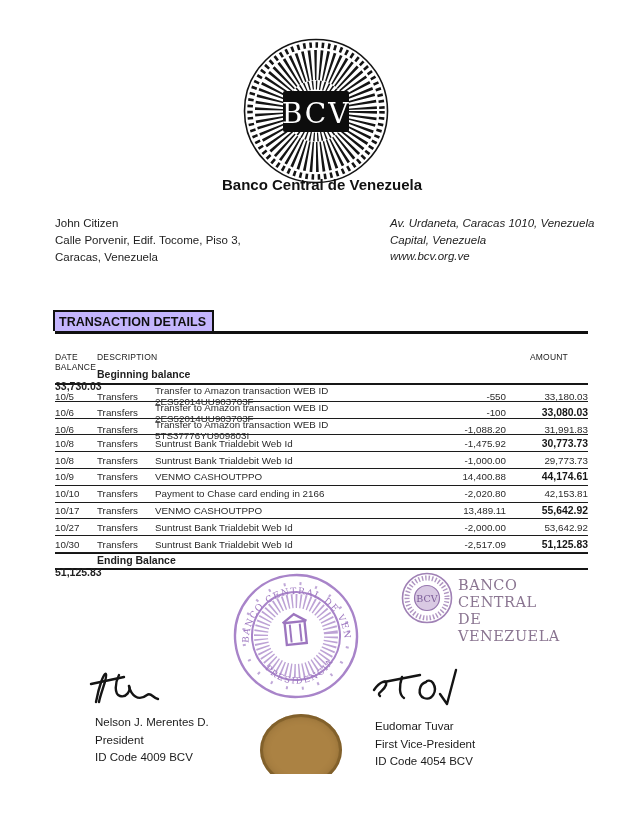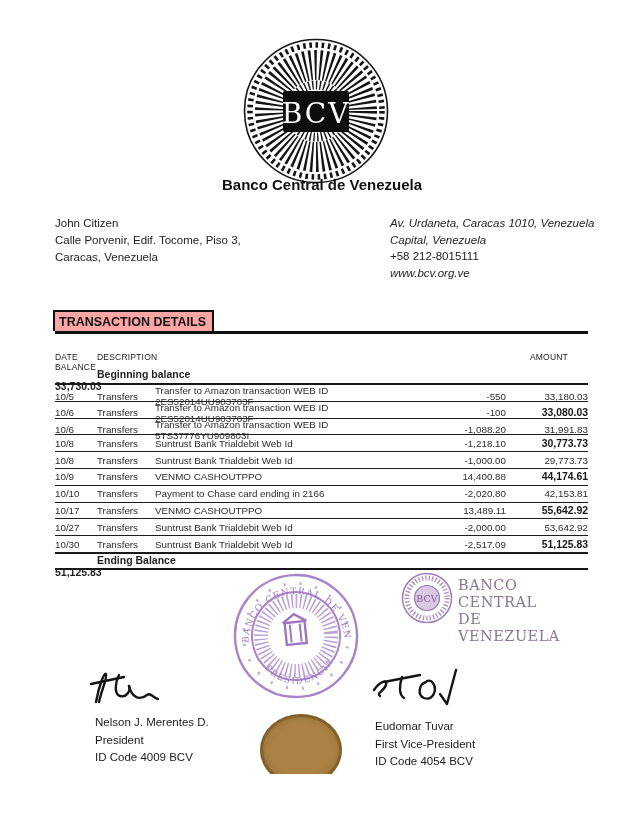--- a/index.html
+++ b/index.html
@@ -22,21 +22,21 @@
   
   .addr-left { position: absolute; left: 55px; top: 215px; font-size: 11.5px; line-height: 17px; color: #222; }
   .addr-right { position: absolute; left: 390px; top: 215px; font-size: 11.5px; line-height: 16.5px; color: #222; width: 210px; }
   .addr-right .it { font-style: italic; }
 
   
   .section-wrap { position: absolute; left: 55px; top: 310px; width: 533px; border-bottom: 3px solid #101010; height: 24px; }
   .section-box {
     display: inline-block; border: 2px solid #101010; border-bottom: none;
     padding: 3px 6px 2px 4px; font-size: 12.5px; font-weight: bold; color: #101010;
-    position: absolute; left: -2px; bottom: 0; background: #fca5a5;
+    position: absolute; left: -2px; bottom: 0; background: #c4b5fd;
   }
 
   
   .ttable { position: absolute; left: 55px; top: 352px; width: 533px; }
   .trow {
     display: grid;
     grid-template-columns: 42px 58px 1fr 105px 82px;
     align-items: center;
   }
   .trow.head { height: 16px; font-size: 8.5px; font-weight: normal; color: #1b1b1b; letter-spacing: .2px; }
@@ -110,21 +110,20 @@
   <div class="bank-name">Banco Central de Venezuela</div>
 
   <div class="addr-left">
     <div>John Citizen</div>
     <div>Calle Porvenir, Edif. Tocome, Piso 3,</div>
     <div>Caracas, Venezuela</div>
   </div>
   <div class="addr-right">
     <div class="it">Av. Urdaneta, Caracas 1010, Venezuela</div>
     <div class="it">Capital, Venezuela</div>
-    <div>+58 212-8015111</div>
     <div class="it">www.bcv.org.ve</div>
   </div>
 
   <div class="section-wrap">
     <div class="section-box">TRANSACTION DETAILS</div>
   </div>
 
   <div class="ttable">
     <div class="trow head">
       <span class="c-date">DATE</span>
@@ -157,21 +156,21 @@
         <span class="c-date">10/6</span>
         <span class="c-type">Transfers</span>
         <span class="c-desc">Transfer to Amazon transaction WEB ID 5TS37776YU909803I</span>
         <span class="c-amt">-1,088.20</span>
         <span class="c-bal">31,991.83</span>
       </div>
       <div class="trow data">
         <span class="c-date">10/8</span>
         <span class="c-type">Transfers</span>
         <span class="c-desc">Suntrust Bank Trialdebit Web Id</span>
-        <span class="c-amt">-1,218.10</span>
+        <span class="c-amt">-1,475.92</span>
         <span class="c-bal bold">30,773.73</span>
       </div>
       <div class="trow data">
         <span class="c-date">10/8</span>
         <span class="c-type">Transfers</span>
         <span class="c-desc">Suntrust Bank Trialdebit Web Id</span>
         <span class="c-amt">-1,000.00</span>
         <span class="c-bal">29,773.73</span>
       </div>
       <div class="trow data">

